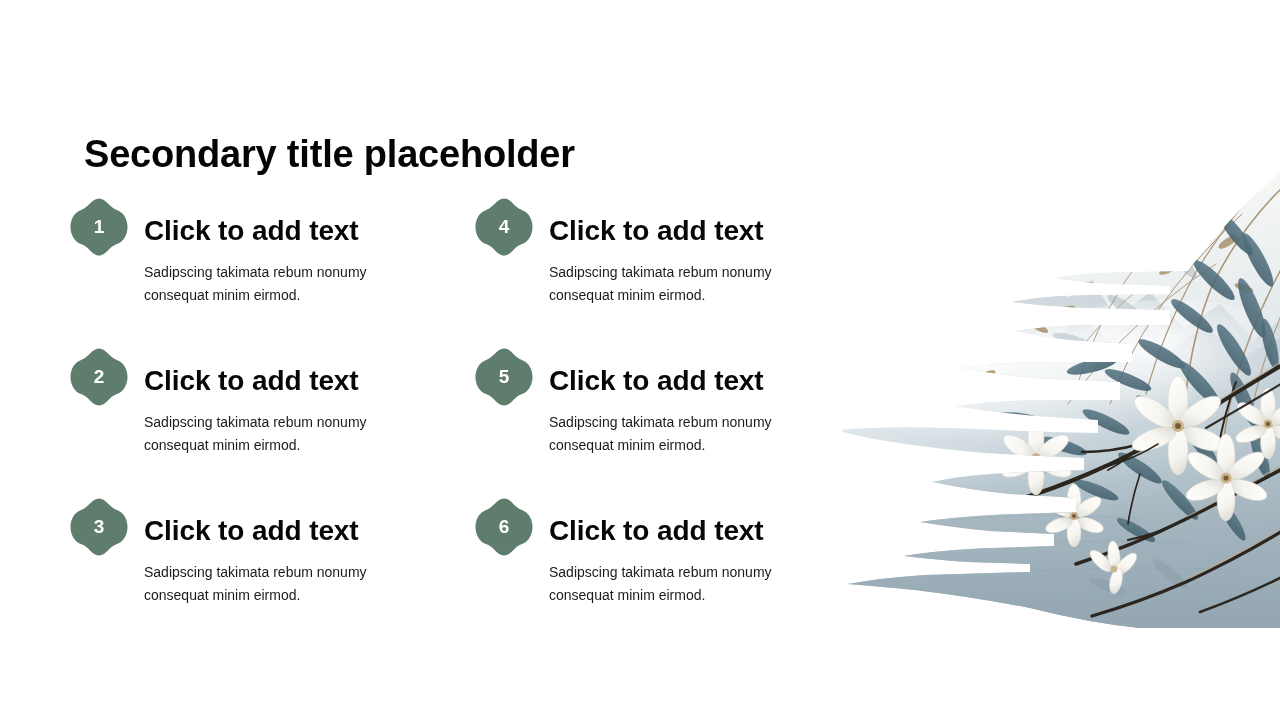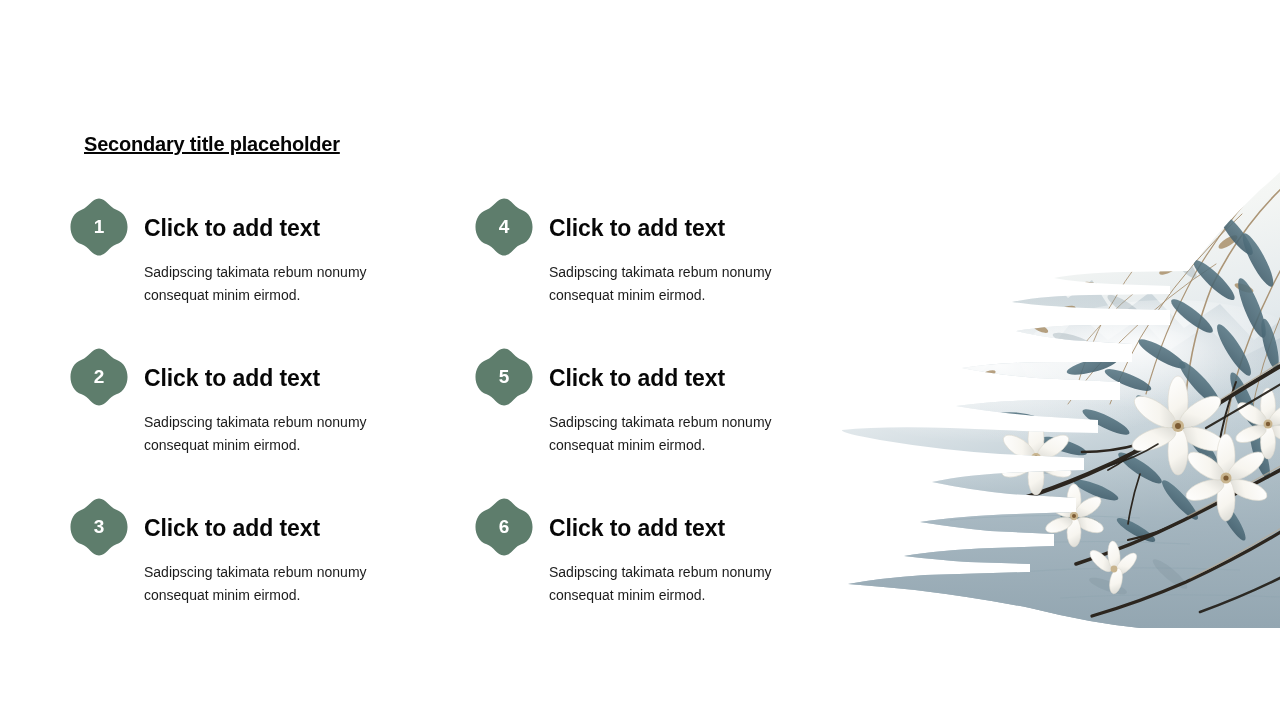--- a/index.html
+++ b/index.html
@@ -36,26 +36,25 @@
     height: 460px;
     pointer-events: none;
   }
   .artwork svg { display: block; width: 100%; height: 100%; }
 
   
   .page-title {
     position: absolute;
     left: 84px;
     top: 133px;
-    font-size: 20px;
+    font-size: 38px;
     font-weight: bold;
     color: #050505;
     letter-spacing: -0.2px;
     white-space: nowrap;
-    text-decoration: underline;
   }
 
   
   .items {
     position: absolute;
     left: 68px;
     top: 196px;
     width: 770px;
     display: grid;
     grid-template-columns: 405px 365px;
@@ -88,21 +87,21 @@
     font-size: 19px;
     font-weight: bold;
     line-height: 1;
     padding-bottom: 1px;
   }
 
   .item-heading {
     position: absolute;
     left: 76px;
     top: 19px;
-    font-size: 23px;
+    font-size: 28px;
     font-weight: bold;
     color: #070707;
     white-space: nowrap;
     letter-spacing: -0.1px;
   }
 
   .item-body {
     position: absolute;
     left: 76px;
     top: 65px;

